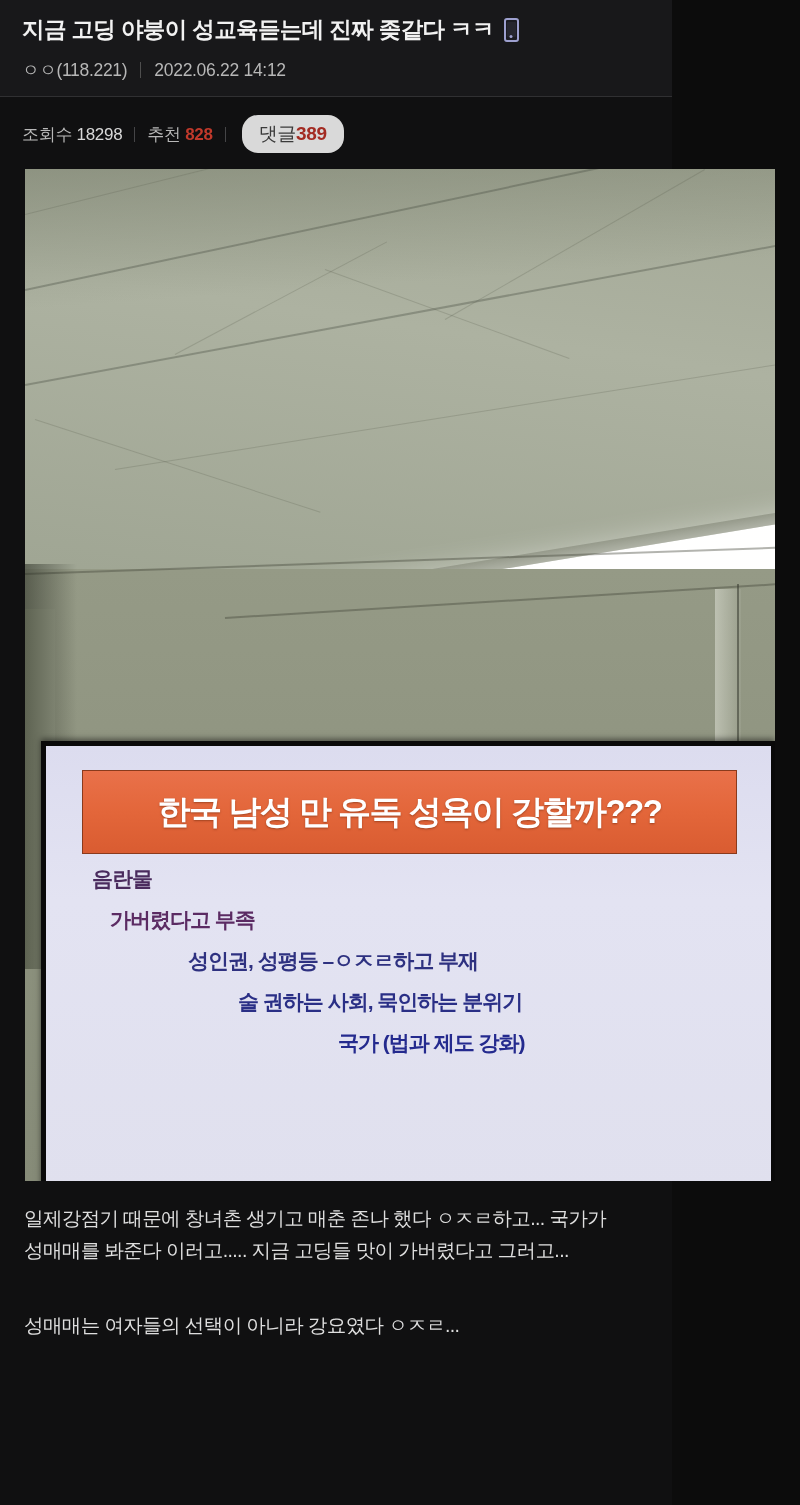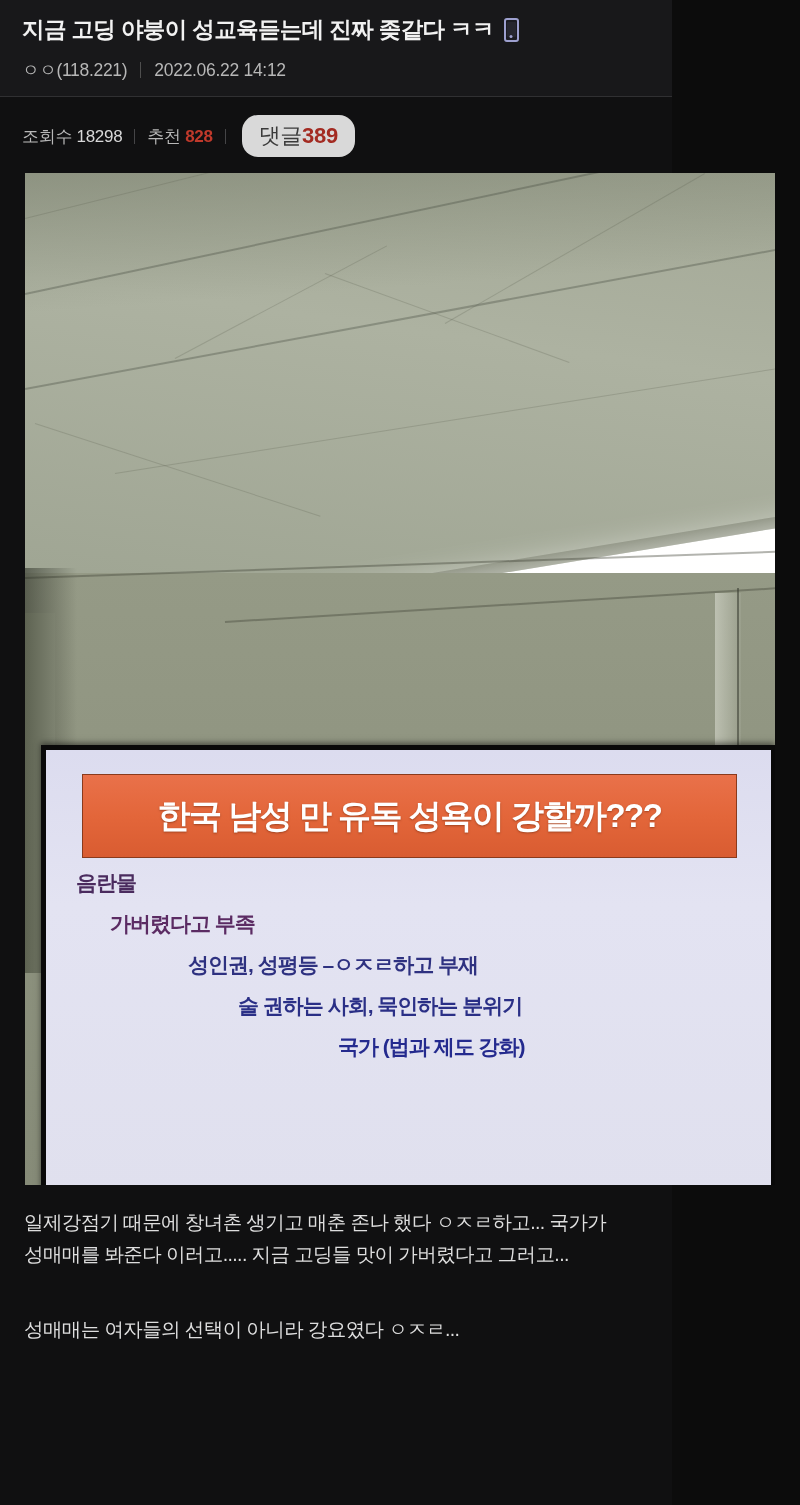--- a/index.html
+++ b/index.html
@@ -114,21 +114,21 @@
     height: 15px;
     background: #454547;
     margin: 0 12px;
   }
   .comment-badge {
     display: inline-flex;
     align-items: center;
     background: #d9d9d9;
     border-radius: 16px;
     padding: 6px 17px;
-    font-size: 22px;
+    font-size: 19px;
     color: #3a3a3a;
     letter-spacing: -0.3px;
     margin-left: 4px;
   }
   .comment-badge .cnum { color: #a32b22; font-weight: bold; }
 
   
   .photo-wrap {
     margin: 0 25px;
     width: 750px;
@@ -298,21 +298,21 @@
   }
   .slide-bullet {
     font-size: 21px;
     font-weight: bold;
     color: #2e2f78;
     letter-spacing: -1px;
     line-height: 1.0;
     margin-bottom: 20px;
     white-space: nowrap;
   }
-  .slide-bullet.b1 { color: #4a2b5e; margin-left: 0px; }
+  .slide-bullet.b1 { color: #4a2b5e; margin-left: 16px; }
   .slide-bullet.b2 { color: #5b2b63; margin-left: 34px; }
   .slide-bullet.b3 { color: #3c2f74; margin-left: 72px; }
   .slide-bullet.b4 { color: #2e3180; margin-left: 112px; }
   .slide-bullet.b5 { color: #2a2f86; margin-left: 162px; }
   .slide-bullet.b6 { color: #272c8a; margin-left: 220px; }
   .slide-bullet.b7 { color: #242a8e; margin-left: 262px; margin-bottom: 0; }
 
   
   .post-body {
     padding: 22px 24px 0 24px;

